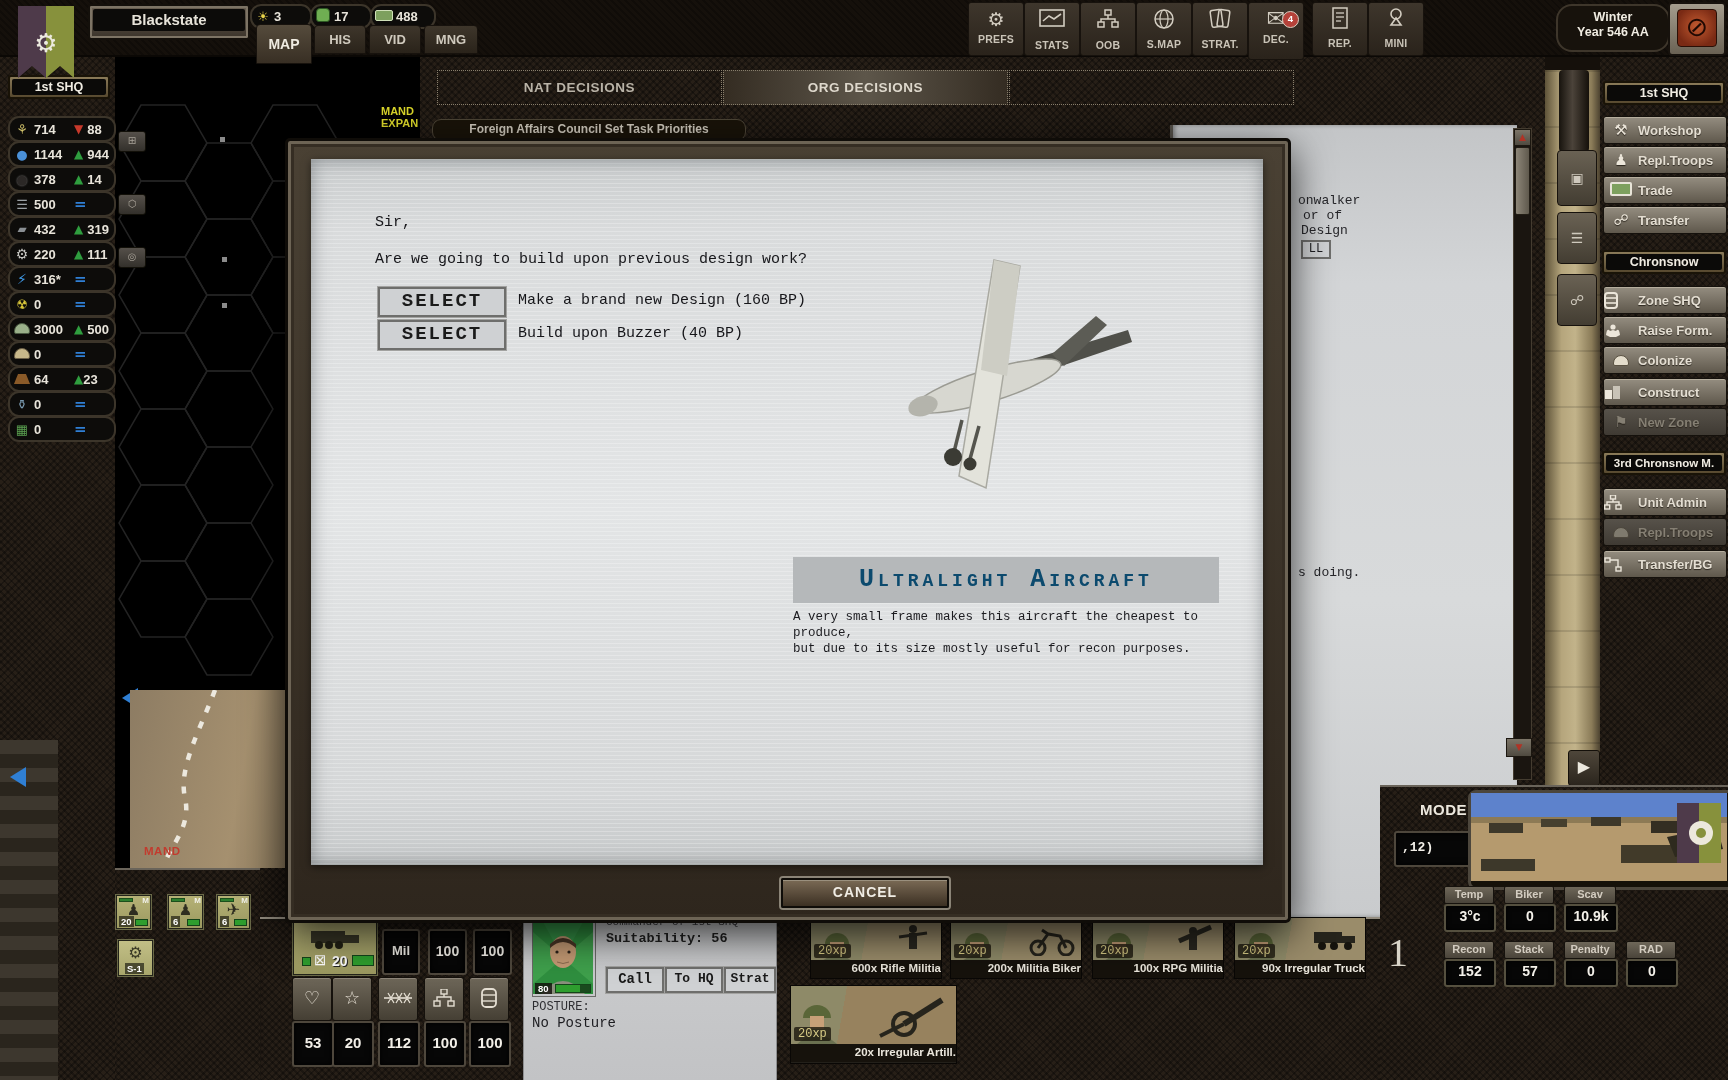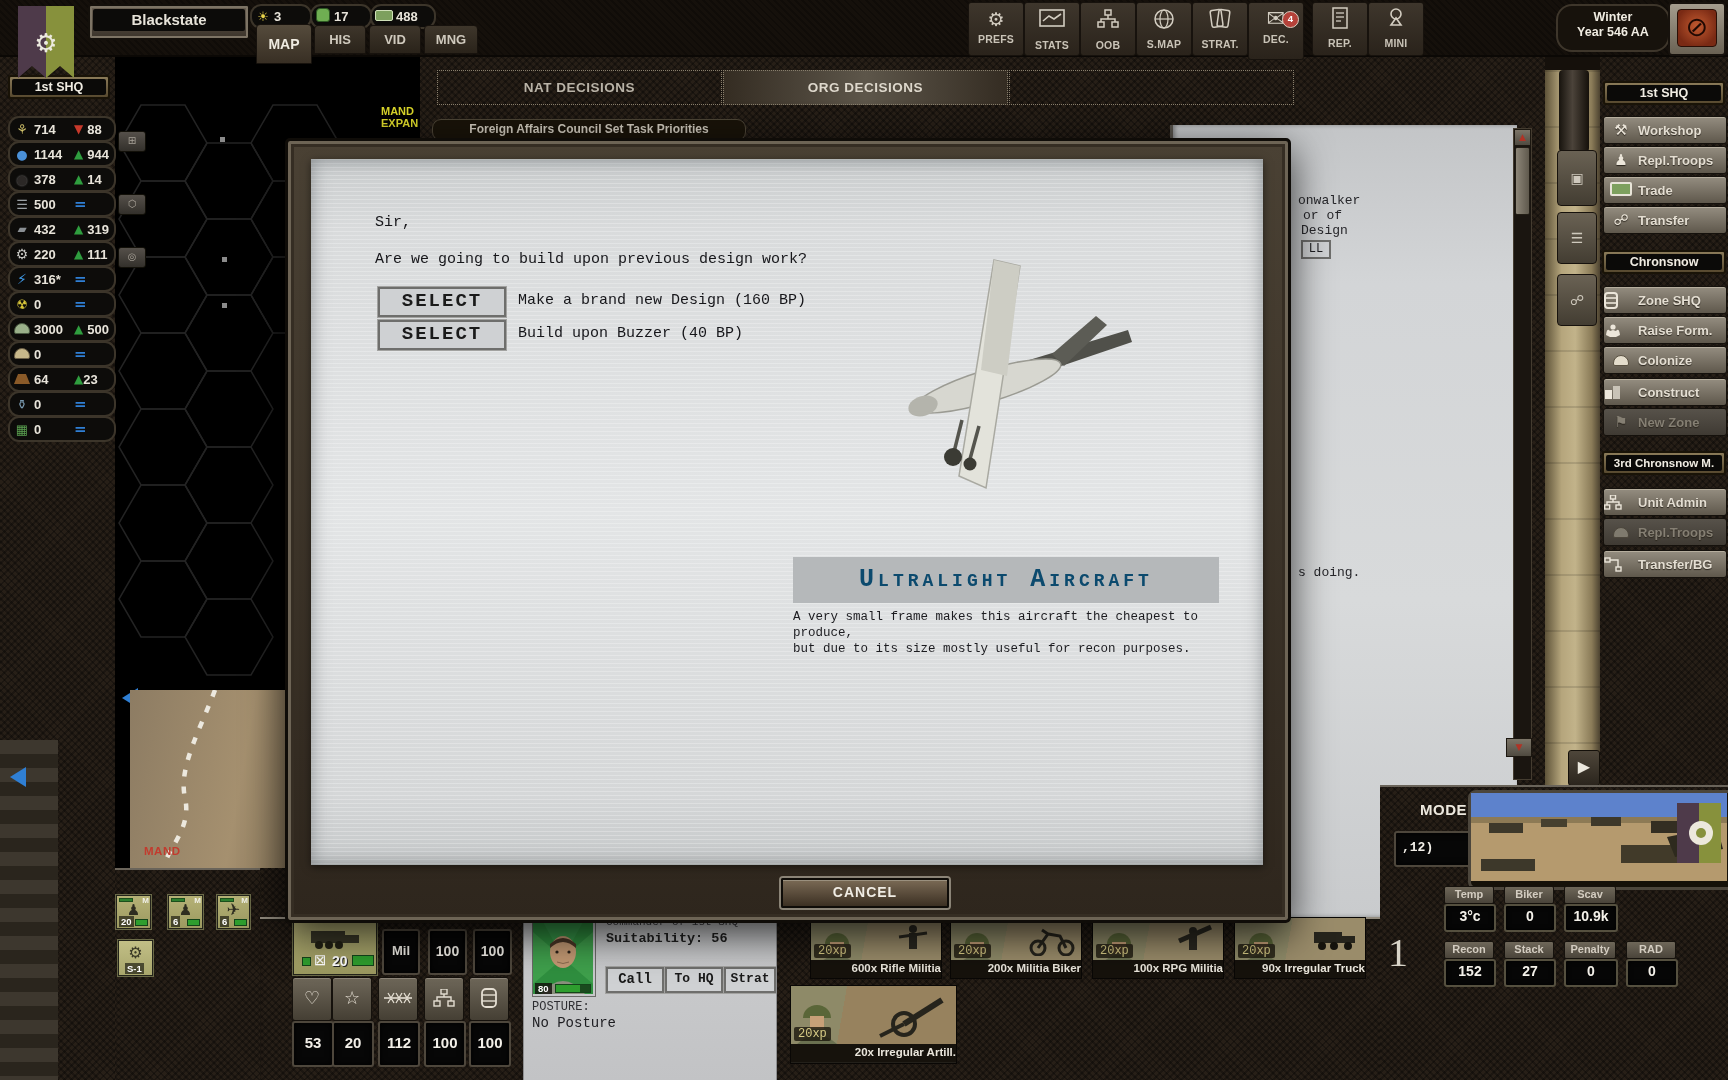--- a/index.html
+++ b/index.html
@@ -734,21 +734,21 @@
     <div class="statlb" style="left:64px;top:101px;width:48px">Temp</div>
     <div class="statval" style="left:64px;top:119px;width:48px">3°c</div>
     <div class="statlb" style="left:124px;top:101px;width:48px">Biker</div>
     <div class="statval" style="left:124px;top:119px;width:48px">0</div>
     <div class="statlb" style="left:184px;top:101px;width:50px">Scav</div>
     <div class="statval" style="left:184px;top:119px;width:50px">10.9k</div>
 
     <div class="statlb" style="left:64px;top:156px;width:48px">Recon</div>
     <div class="statval" style="left:64px;top:174px;width:48px">152</div>
     <div class="statlb" style="left:124px;top:156px;width:48px">Stack</div>
-    <div class="statval" style="left:124px;top:174px;width:48px">27</div>
+    <div class="statval" style="left:124px;top:174px;width:48px">57</div>
     <div class="statlb" style="left:184px;top:156px;width:50px">Penalty</div>
     <div class="statval" style="left:184px;top:174px;width:50px">0</div>
     <div class="statlb" style="left:246px;top:156px;width:48px">RAD</div>
     <div class="statval" style="left:246px;top:174px;width:48px">0</div>
   </div>
 
   <div id="modal" class="abs">
     <div id="mpaper">
       <div class="mtext tw" style="left:64px;top:55px">Sir,</div>
       <div class="mtext tw" style="left:64px;top:92px">Are we going to build upon previous design work?</div>

